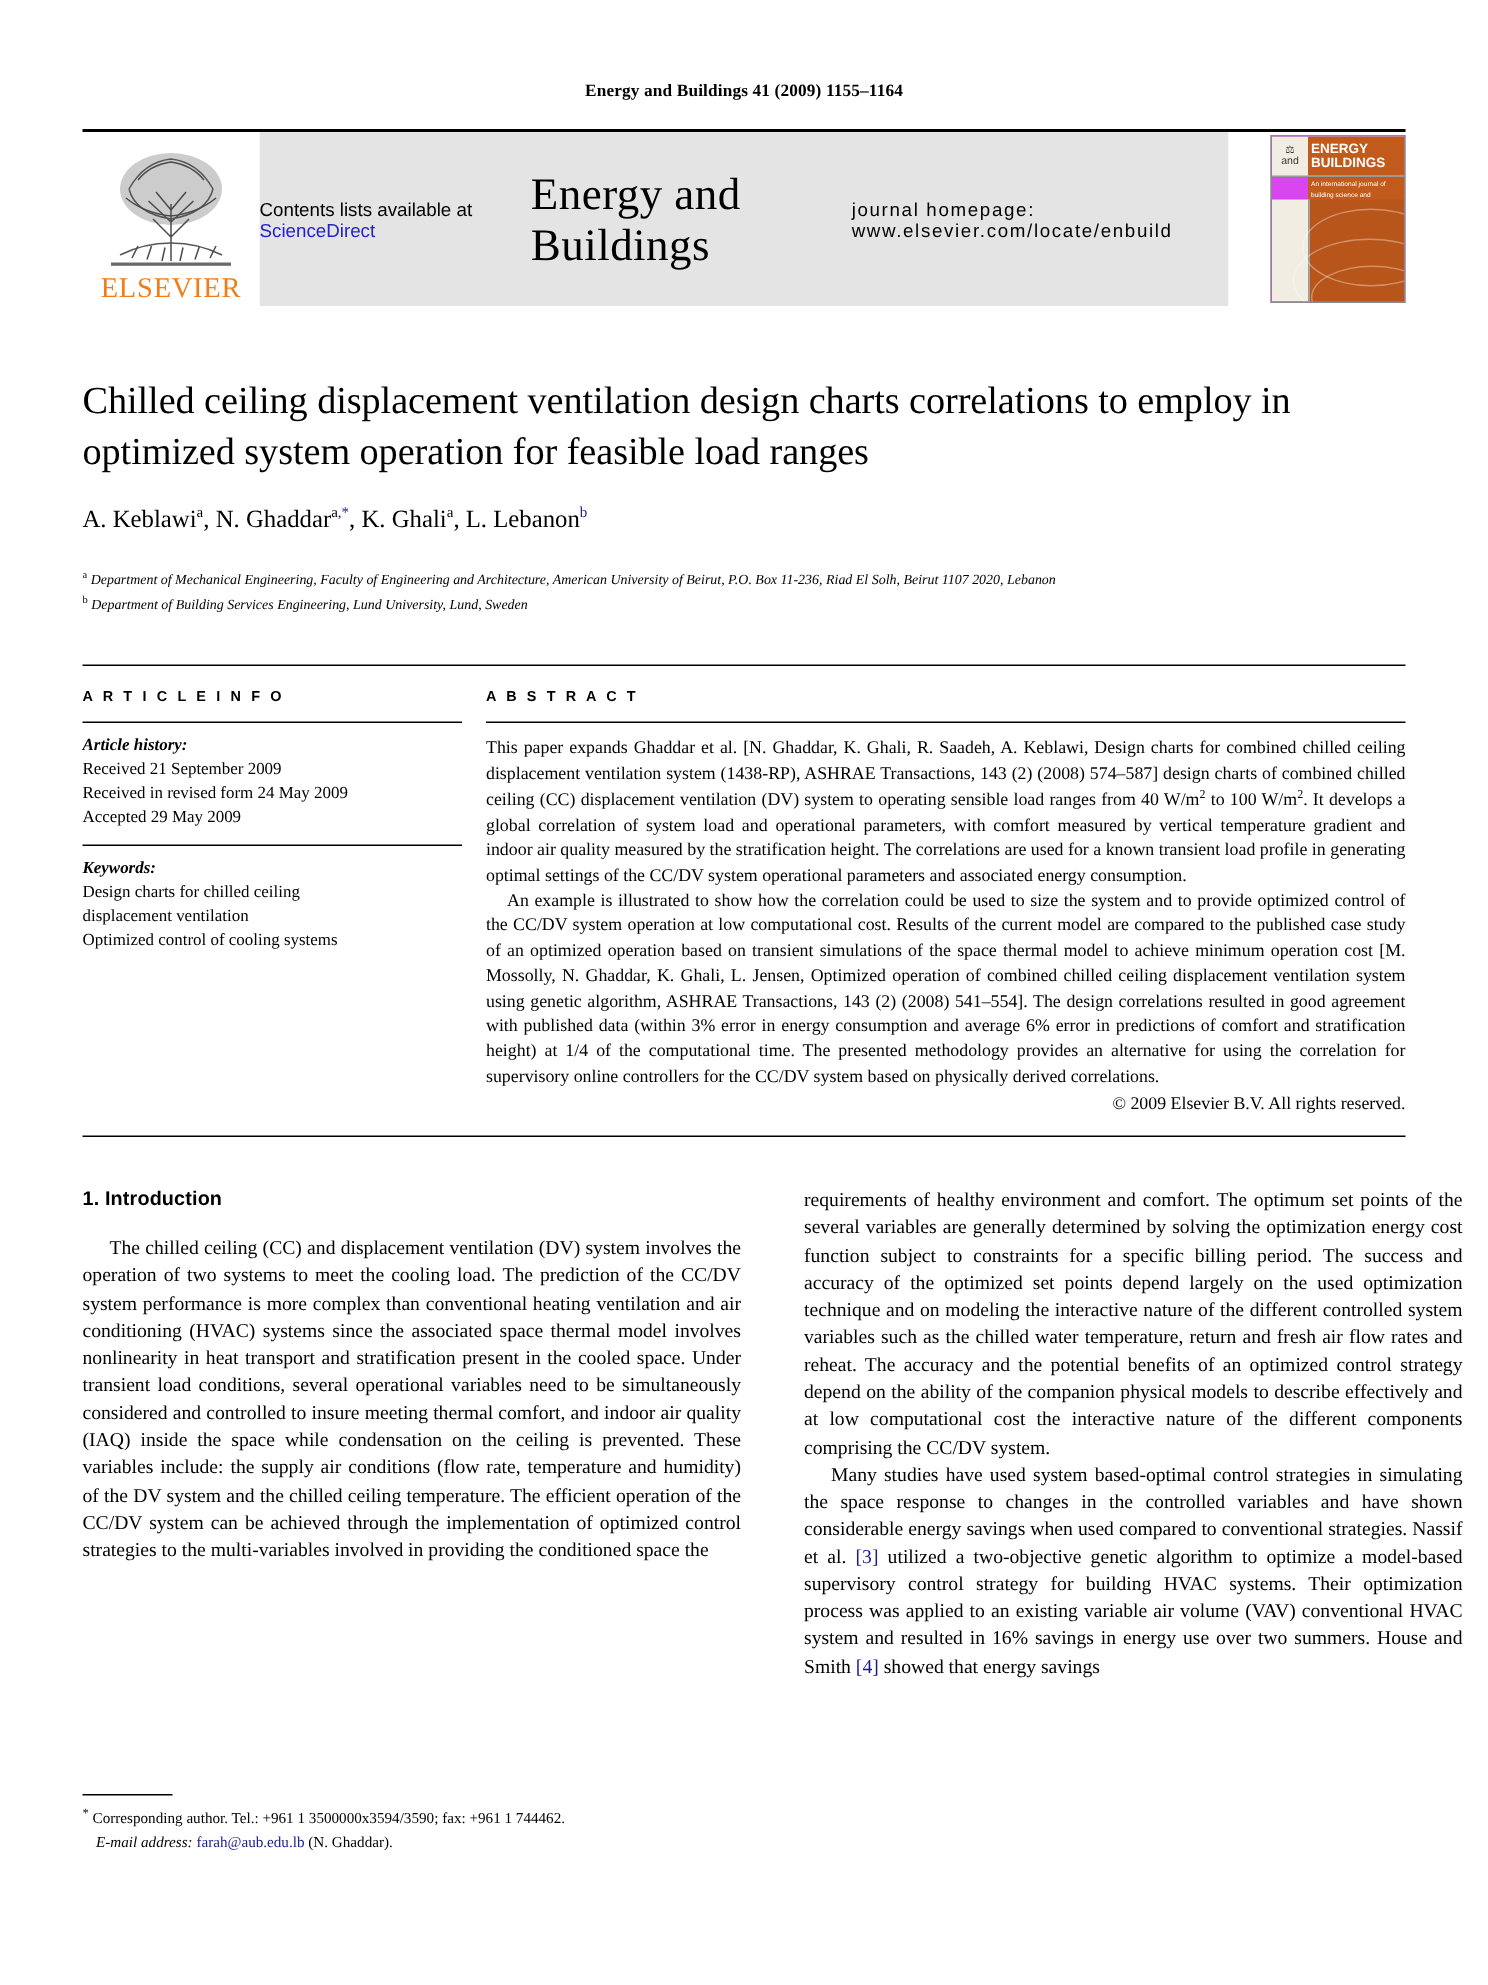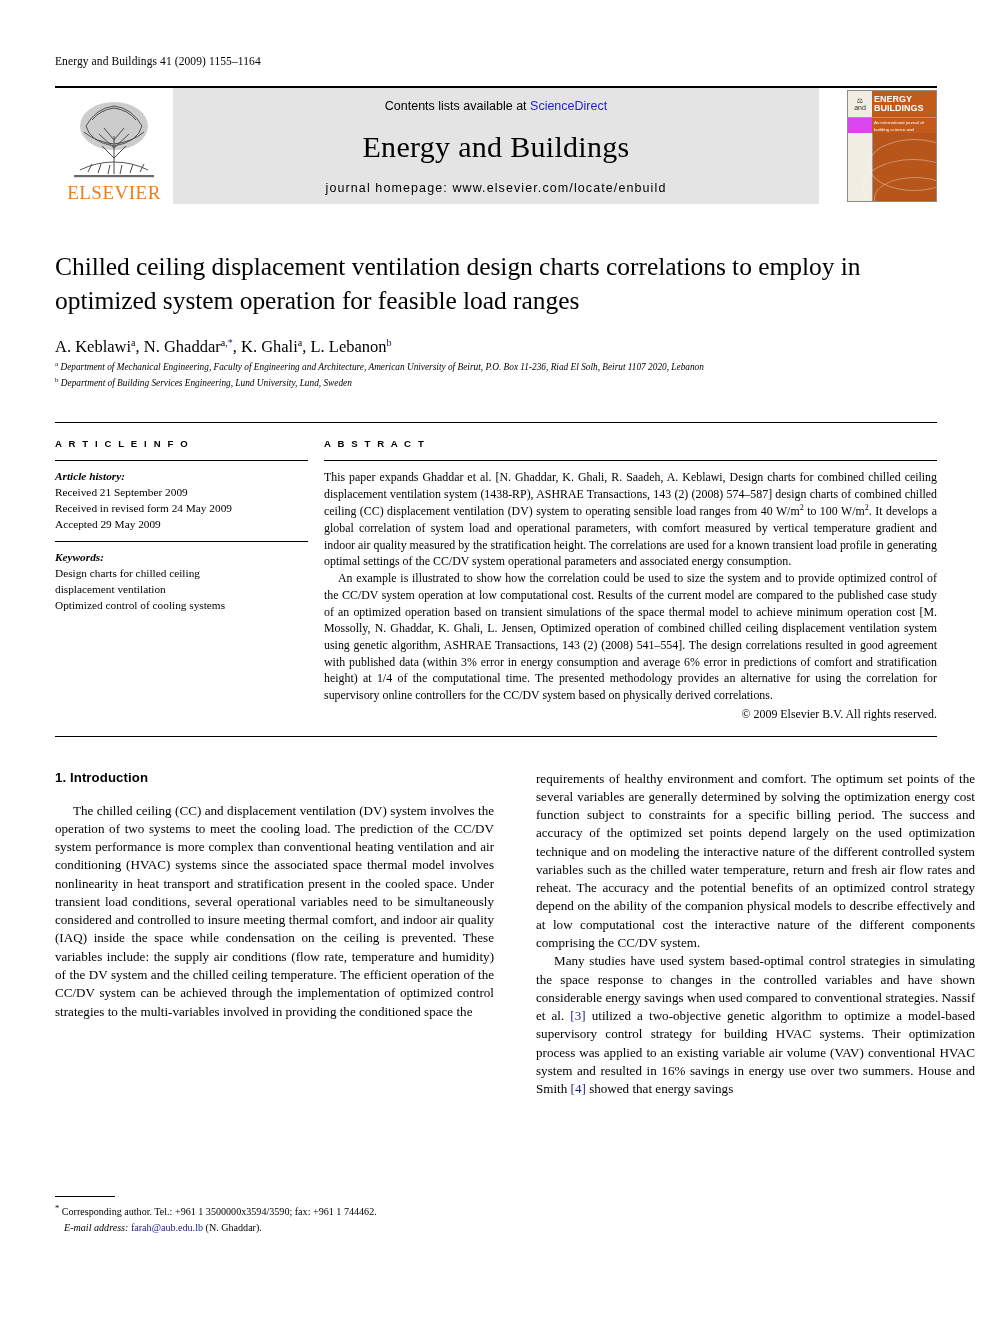--- a/index.html
+++ b/index.html
@@ -18,24 +18,26 @@
   .page {
     position: relative;
     width: 992px;
     height: 1323px;
     box-sizing: border-box;
     padding: 0 55px;
   }
 
   
   .running-head {
+    text-align: center;
     font-size: 11.5px;
     letter-spacing: .1px;
     padding-top: 55px;
     font-family: "Liberation Serif", serif;
+    font-weight: bold;
   }
 
   
   .masthead {
     margin-top: 19px;
     border-top: 2.5px solid #000;
     display: flex;
     align-items: stretch;
     height: 116px;
   }
@@ -58,21 +60,21 @@
     letter-spacing: .5px;
     color: #F07D18;
     font-weight: 400;
     line-height: 1;
     margin-top: 1px;
   }
   .masthead-center {
     flex: 1 1 auto;
     background: #e4e4e4;
     display: flex;
-    flex-direction: column;
+    flex-direction: row;
     align-items: center;
     justify-content: space-between;
     padding: 11px 0 10px 0;
     box-sizing: border-box;
     gap: 17px;
   }
   .contents-line {
     font-size: 12.5px;
     font-family: "Liberation Sans", sans-serif;
   }
@@ -179,21 +181,21 @@
     letter-spacing: -0.05px;
   }
   .authors {
     margin-top: 19px;
     font-size: 16.5px;
     font-family: "Liberation Serif", serif;
   }
   .authors sup { font-size: 10px; vertical-align: super; }
   .authors sup.mark { color: #1a1a8c; }
   .affiliations {
-    margin-top: 2px;
+    margin-top: 22px;
     font-size: 9.3px;
     font-style: italic;
     line-height: 1.5;
   }
   .affiliations sup { font-style: normal; font-size: 7px; vertical-align: super; }
 
   
   .band {
     margin-top: 31px;
     border-top: 1px solid #000;

